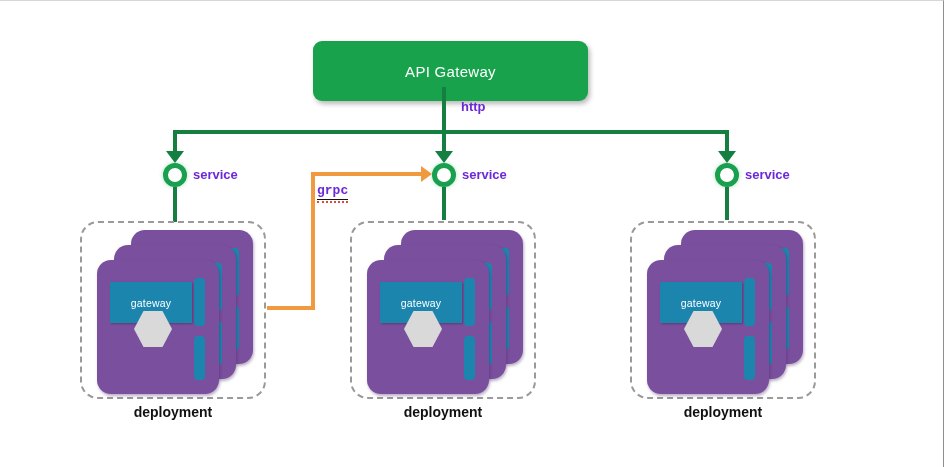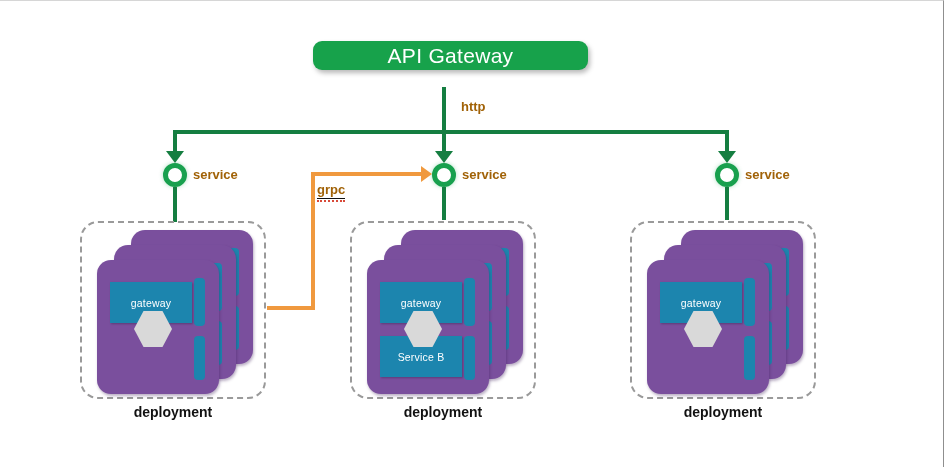--- a/index.html
+++ b/index.html
@@ -4,24 +4,24 @@
 <style>
   html,body{margin:0;padding:0;background:#fff;}
   .canvas{
     position:relative;width:944px;height:467px;background:#ffffff;
     border-top:1px solid #d6d6d6;border-right:1px solid #8f8f8f;
     box-sizing:border-box;overflow:hidden;
     font-family:"Liberation Sans", sans-serif;
   }
   
   .api-box{
-    position:absolute;left:313px;top:40px;width:275px;height:29px;
+    position:absolute;left:313px;top:40px;width:275px;height:60px;
     background:#17a24b;border-radius:9px;
     box-shadow:2px 3px 5px rgba(0,0,0,.28);
-    color:#fff;font-size:21px;font-weight:500;letter-spacing:.3px;
+    color:#fff;font-size:15px;font-weight:500;letter-spacing:.3px;
     display:flex;align-items:center;justify-content:center;
   }
   
   .gline{position:absolute;background:#157e41;}
   .garrow{
     position:absolute;width:0;height:0;
     border-left:9px solid transparent;border-right:9px solid transparent;
     border-top:12px solid #157e41;
   }
   .gcircle{
@@ -30,23 +30,23 @@
     box-shadow:0 0 4px rgba(24,160,78,.35);
   }
   
   .oline{position:absolute;background:#f0993e;}
   .oarrow{
     position:absolute;width:0;height:0;
     border-top:8px solid transparent;border-bottom:8px solid transparent;
     border-left:11px solid #f0993e;
   }
   
-  .lbl{position:absolute;color:#a16207;font-weight:700;font-size:13px;line-height:16px;}
+  .lbl{position:absolute;color:#6d28d9;font-weight:700;font-size:13px;line-height:16px;}
   .grpc-outer{border-bottom:2px dotted #d84a3a;padding-bottom:1px;display:inline-block;}
-  .grpc-inner{border-bottom:1.5px solid #111;display:inline-block;}
+  .grpc-inner{border-bottom:1.5px solid #111;display:inline-block;font-family:Liberation Mono, monospace;}
   
   .dep{
     position:absolute;top:220px;width:186px;height:178px;box-sizing:border-box;
     border:2px dashed #9a9a9a;border-radius:18px;
   }
   .dep-label{
     position:absolute;top:403px;width:186px;text-align:center;
     color:#111;font-weight:700;font-size:14px;
   }
   .card{
@@ -137,23 +137,20 @@
     <div class="card" style="left:32px;top:22px">
       <div class="bar top"></div>
       <div class="bar bot"></div>
     </div>
     <div class="card" style="left:15px;top:37px">
       <div class="bar top"></div>
       <div class="bar bot"></div>
       <div class="tealbox gw">
           <span>gateway</span>
         </div>
-      <div class="tealbox sv">
-          <span>Service B</span>
-        </div>
       <div class="hex"></div>
     </div>
   </div>
   <div class="dep-label" style="left:350px">deployment</div>
 
   <div class="dep" style="left:630px">
     <div class="card" style="left:49px;top:7px">
       <div class="bar top"></div>
       <div class="bar bot"></div>
     </div>

